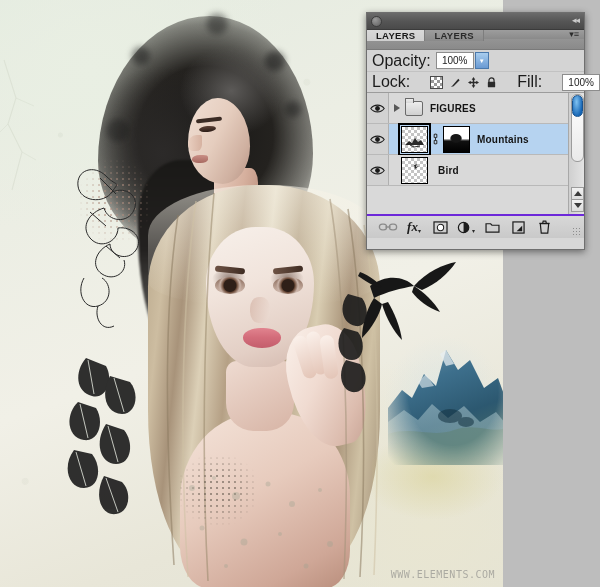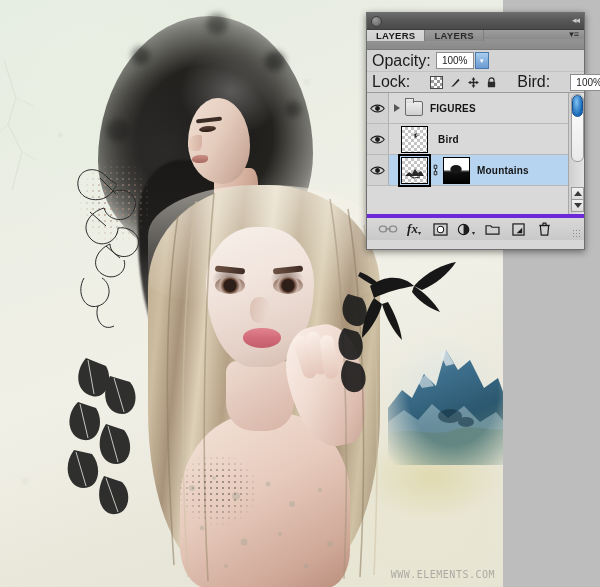--- a/index.html
+++ b/index.html
@@ -267,21 +267,21 @@
   .checker{
     background-image:
       linear-gradient(45deg,#9a9a9a 25%,transparent 25%,transparent 75%,#9a9a9a 75%),
       linear-gradient(45deg,#9a9a9a 25%,transparent 25%,transparent 75%,#9a9a9a 75%);
     background-size:6px 6px;background-position:0 0,3px 3px;background-color:#fff;
   }
 
   
   .list{
     position:relative;height:121px;background:#d9d9d9;overflow:hidden;
-    border-bottom:4px solid #6d28d9;
+    border-bottom:2px solid #6d28d9;
   }
   .lrow{
     height:30px;display:flex;align-items:center;
     border-bottom:1px solid #b9b9b9;background:#d9d9d9;position:relative;
   }
   .lrow.selected{background:#b6d3f0;}
   .eyecell{
     width:21px;height:100%;display:flex;align-items:center;justify-content:center;
     border-right:1px solid #b0b0b0;background:#d2d2d2;
   }
@@ -559,21 +559,21 @@
         <path d="M1 11 L3 9 L9 2 L10.5 3.5 L4 10 Z" fill="#2b2b2b"></path>
       </svg>
       <svg class="lk" viewBox="0 0 12 12">
         <path d="M6 0 L8 3 H6.8 V5.2 H9 V4 L12 6 L9 8 V6.8 H6.8 V9 H8 L6 12 L4 9 H5.2 V6.8 H3 V8 L0 6 L3 4 V5.2 H5.2 V3 H4 Z" fill="#2b2b2b"></path>
       </svg>
       <svg class="lk" viewBox="0 0 12 12">
         <path d="M3.2 5.5 V3.8 A2.8 2.8 0 0 1 8.8 3.8 V5.5" stroke="#2b2b2b" stroke-width="1.3" fill="none"></path>
         <rect x="2" y="5.3" width="8" height="6" rx="1" fill="#2b2b2b"></rect>
       </svg>
     </div>
-    <span class="lbl" style="margin-left:auto">Bird:</span>
+    <span class="lbl" style="margin-left:auto">Fill:</span>
     <div class="numwrap">
       <div class="numbox">100%</div>
       <div class="drop">▼</div>
     </div>
   </div>
 
   <div class="list">
 
     <div class="lrow">
       <div class="eyecell">
@@ -582,37 +582,20 @@
           <circle cx="7.5" cy="5.5" r="2.4" fill="#1a1a1a"></circle>
         </svg>
       </div>
       <div class="tricell">
         <span class="tri right"></span>
       </div>
       <div class="folder"></div>
       <span class="lname">FIGURES</span>
     </div>
 
-
-    <div class="lrow">
-      <div class="eyecell">
-        <svg class="eye" viewBox="0 0 15 11">
-          <path d="M0.8 5.5 C4 1 11 1 14.2 5.5 C11 10 4 10 0.8 5.5 Z" fill="none" stroke="#1a1a1a" stroke-width="1.1"></path>
-          <circle cx="7.5" cy="5.5" r="2.4" fill="#1a1a1a"></circle>
-        </svg>
-      </div>
-      <div class="indent"></div>
-      <div class="thumb">
-        <div class="chk"></div>
-        <svg viewBox="0 0 25 25" style="position:absolute;inset:0">
-          <path d="M12 7 L15 6 L14 9 L17 8 L13 11 Z" fill="#2a2a2a"></path>
-        </svg>
-      </div>
-      <span class="lname" style="margin-left:10px">Bird</span>
-    </div>
 
     <div class="lrow selected">
       <div class="eyecell">
         <svg class="eye" viewBox="0 0 15 11">
           <path d="M0.8 5.5 C4 1 11 1 14.2 5.5 C11 10 4 10 0.8 5.5 Z" fill="none" stroke="#1a1a1a" stroke-width="1.1"></path>
           <circle cx="7.5" cy="5.5" r="2.4" fill="#1a1a1a"></circle>
         </svg>
       </div>
       <div class="indent"></div>
       <div class="thumb sel-out">
@@ -626,20 +609,37 @@
         <svg viewBox="0 0 9 16" width="9" height="14">
           <path d="M3 3 a2 2 0 0 1 3 0 v3 a2 2 0 0 1 -3 0 Z" fill="none" stroke="#333" stroke-width="1.2"></path>
           <path d="M3 10 a2 2 0 0 1 3 0 v3 a2 2 0 0 1 -3 0 Z" fill="none" stroke="#333" stroke-width="1.2"></path>
           <path d="M4.5 6 v4" stroke="#333" stroke-width="1.2"></path>
         </svg>
       </div>
       <div class="maskthumb"></div>
       <span class="lname" style="margin-left:7px">Mountains</span>
     </div>
 
+    <div class="lrow">
+      <div class="eyecell">
+        <svg class="eye" viewBox="0 0 15 11">
+          <path d="M0.8 5.5 C4 1 11 1 14.2 5.5 C11 10 4 10 0.8 5.5 Z" fill="none" stroke="#1a1a1a" stroke-width="1.1"></path>
+          <circle cx="7.5" cy="5.5" r="2.4" fill="#1a1a1a"></circle>
+        </svg>
+      </div>
+      <div class="indent"></div>
+      <div class="thumb">
+        <div class="chk"></div>
+        <svg viewBox="0 0 25 25" style="position:absolute;inset:0">
+          <path d="M12 7 L15 6 L14 9 L17 8 L13 11 Z" fill="#2a2a2a"></path>
+        </svg>
+      </div>
+      <span class="lname" style="margin-left:10px">Bird</span>
+    </div>
+
     <div class="vscroll">
       <div class="thumbbar"></div>
       <div class="sbtn up">
           <span class="car-u"></span>
         </div>
       <div class="sbtn down">
           <span class="car-d"></span>
         </div>
     </div>
   </div>

